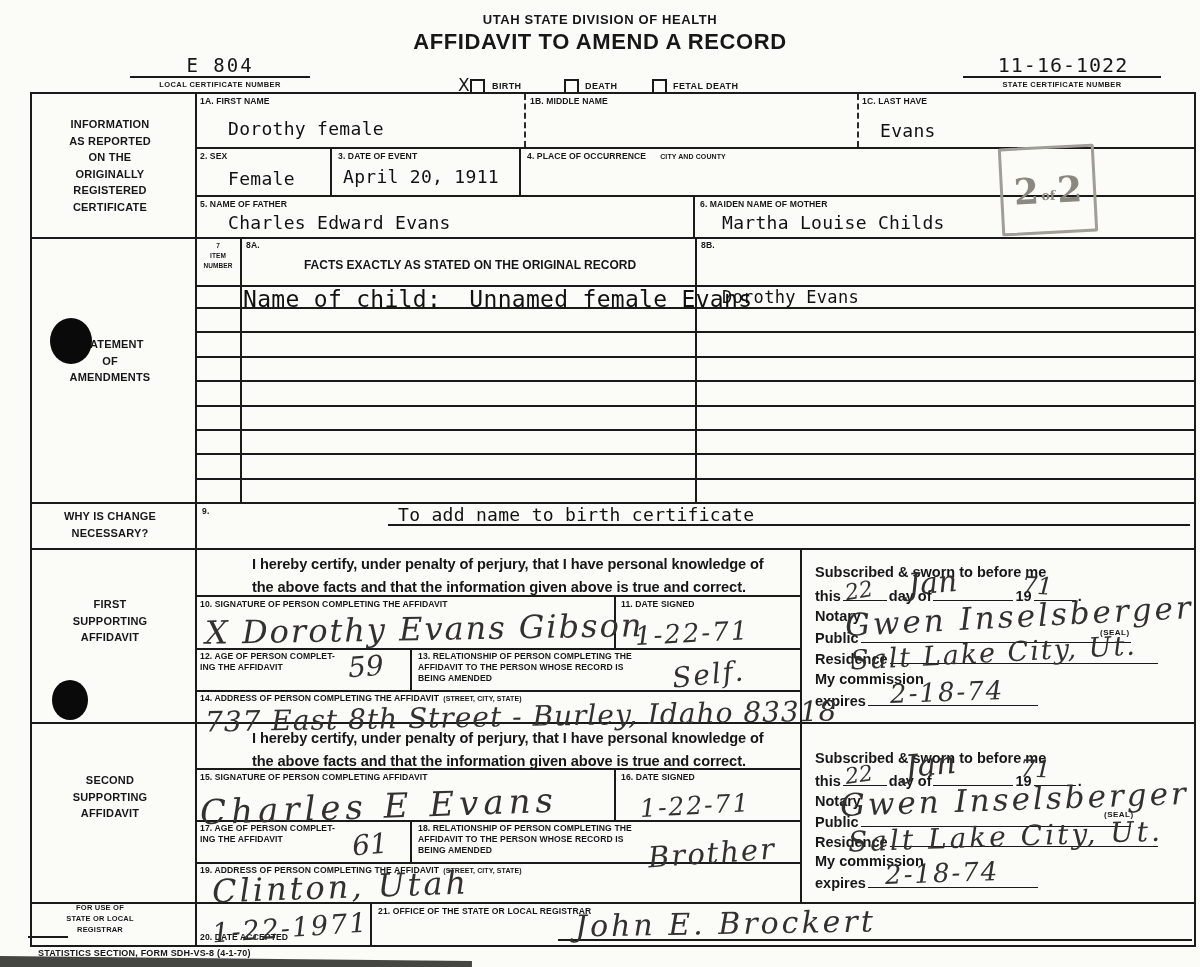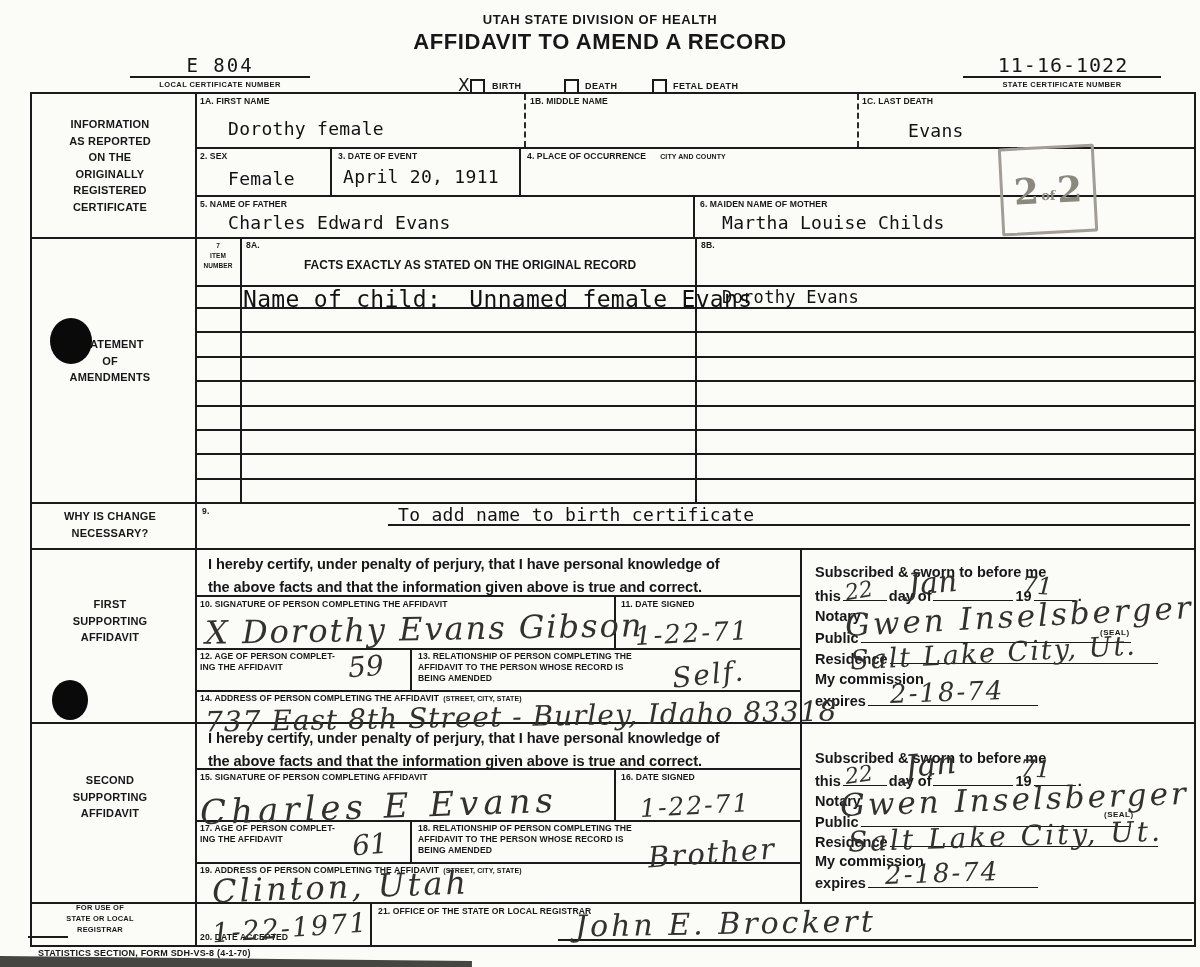--- a/index.html
+++ b/index.html
@@ -14,21 +14,21 @@
   .pre{white-space:pre-line;}
   .sub{font-size:7px;font-weight:700;margin-left:14px;}
   .mono{position:absolute;font-family:"DejaVu Sans Mono","Liberation Mono",monospace;
         font-size:18px;letter-spacing:.3px;white-space:pre;color:#111;}
   .script{position:absolute;font-family:"DejaVu Serif","Liberation Serif",serif;font-style:italic;
           color:#33312f;white-space:nowrap;z-index:6;}
   .side{position:absolute;text-align:center;font-weight:700;font-size:11px;line-height:1.5;
         letter-spacing:.2px;white-space:pre-line;}
   .blob{position:absolute;background:#0a0a0a;border-radius:50%;z-index:7;}
   .certify{position:absolute;font-weight:700;font-size:14.6px;line-height:1.55;letter-spacing:-.1px;
-           white-space:pre-line;}
+           white-space:pre-line;margin-left:44px;}
   .nline{position:absolute;font-weight:700;font-size:14.5px;white-space:nowrap;}
   .u{display:inline-block;border-bottom:1.7px solid #1a1a1a;height:13px;margin:0 2px;}
   .cb{position:absolute;width:11px;height:11px;border:2px solid #1a1a1a;background:#fbfbf8;}
   .cblbl{position:absolute;font-size:9px;font-weight:700;letter-spacing:.4px;}
   .xmark{position:absolute;font-size:17px;font-weight:400;z-index:5;font-family:"DejaVu Sans",sans-serif;}
   .center{text-align:center;}
   .stamp{position:absolute;left:1000px;top:146px;width:90px;height:82px;border:3px solid #a09e96;
          transform:rotate(-3deg);display:flex;align-items:center;justify-content:center;
          color:#8b897f;font-family:"DejaVu Serif",serif;font-weight:700;z-index:4;border-radius:2px;}
   .stamp .big{font-size:36px;}
@@ -120,23 +120,23 @@
 SUPPORTING
 AFFIDAVIT</div>
   <div class="side" style="left:40px;top:903px;width:120px;font-size:7.5px;line-height:1.45;">FOR USE OF
 STATE OR LOCAL
 REGISTRAR</div>
   <div class="blob" style="left:50px;top:318px;width:42px;height:46px;"></div>
   <div class="blob" style="left:52px;top:680px;width:36px;height:40px;"></div>
 
   <div class="lbl" style="left:200px;top:96px;">1A. FIRST NAME</div>
   <div class="lbl" style="left:530px;top:96px;">1B. MIDDLE NAME</div>
-  <div class="lbl" style="left:862px;top:96px;">1C. LAST DEATH</div>
+  <div class="lbl" style="left:862px;top:96px;">1C. LAST HAVE</div>
   <div class="mono" style="left:228px;top:118px;">Dorothy female</div>
-  <div class="mono" style="left:880px;top:120px;margin-left:28px;">Evans</div>
+  <div class="mono" style="left:880px;top:120px;">Evans</div>
 
   <div class="lbl" style="left:200px;top:151px;">2. SEX</div>
   <div class="lbl" style="left:338px;top:151px;">3. DATE OF EVENT</div>
   <div class="lbl" style="left:527px;top:151px;">
     <span>4. PLACE OF OCCURRENCE</span><span class="sub">CITY AND COUNTY</span>
   </div>
   <div class="mono" style="left:228px;top:168px;">Female</div>
   <div class="mono" style="left:343px;top:166px;">April 20, 1911</div>
 
   <div class="lbl" style="left:200px;top:199px;">5. NAME OF FATHER</div>

